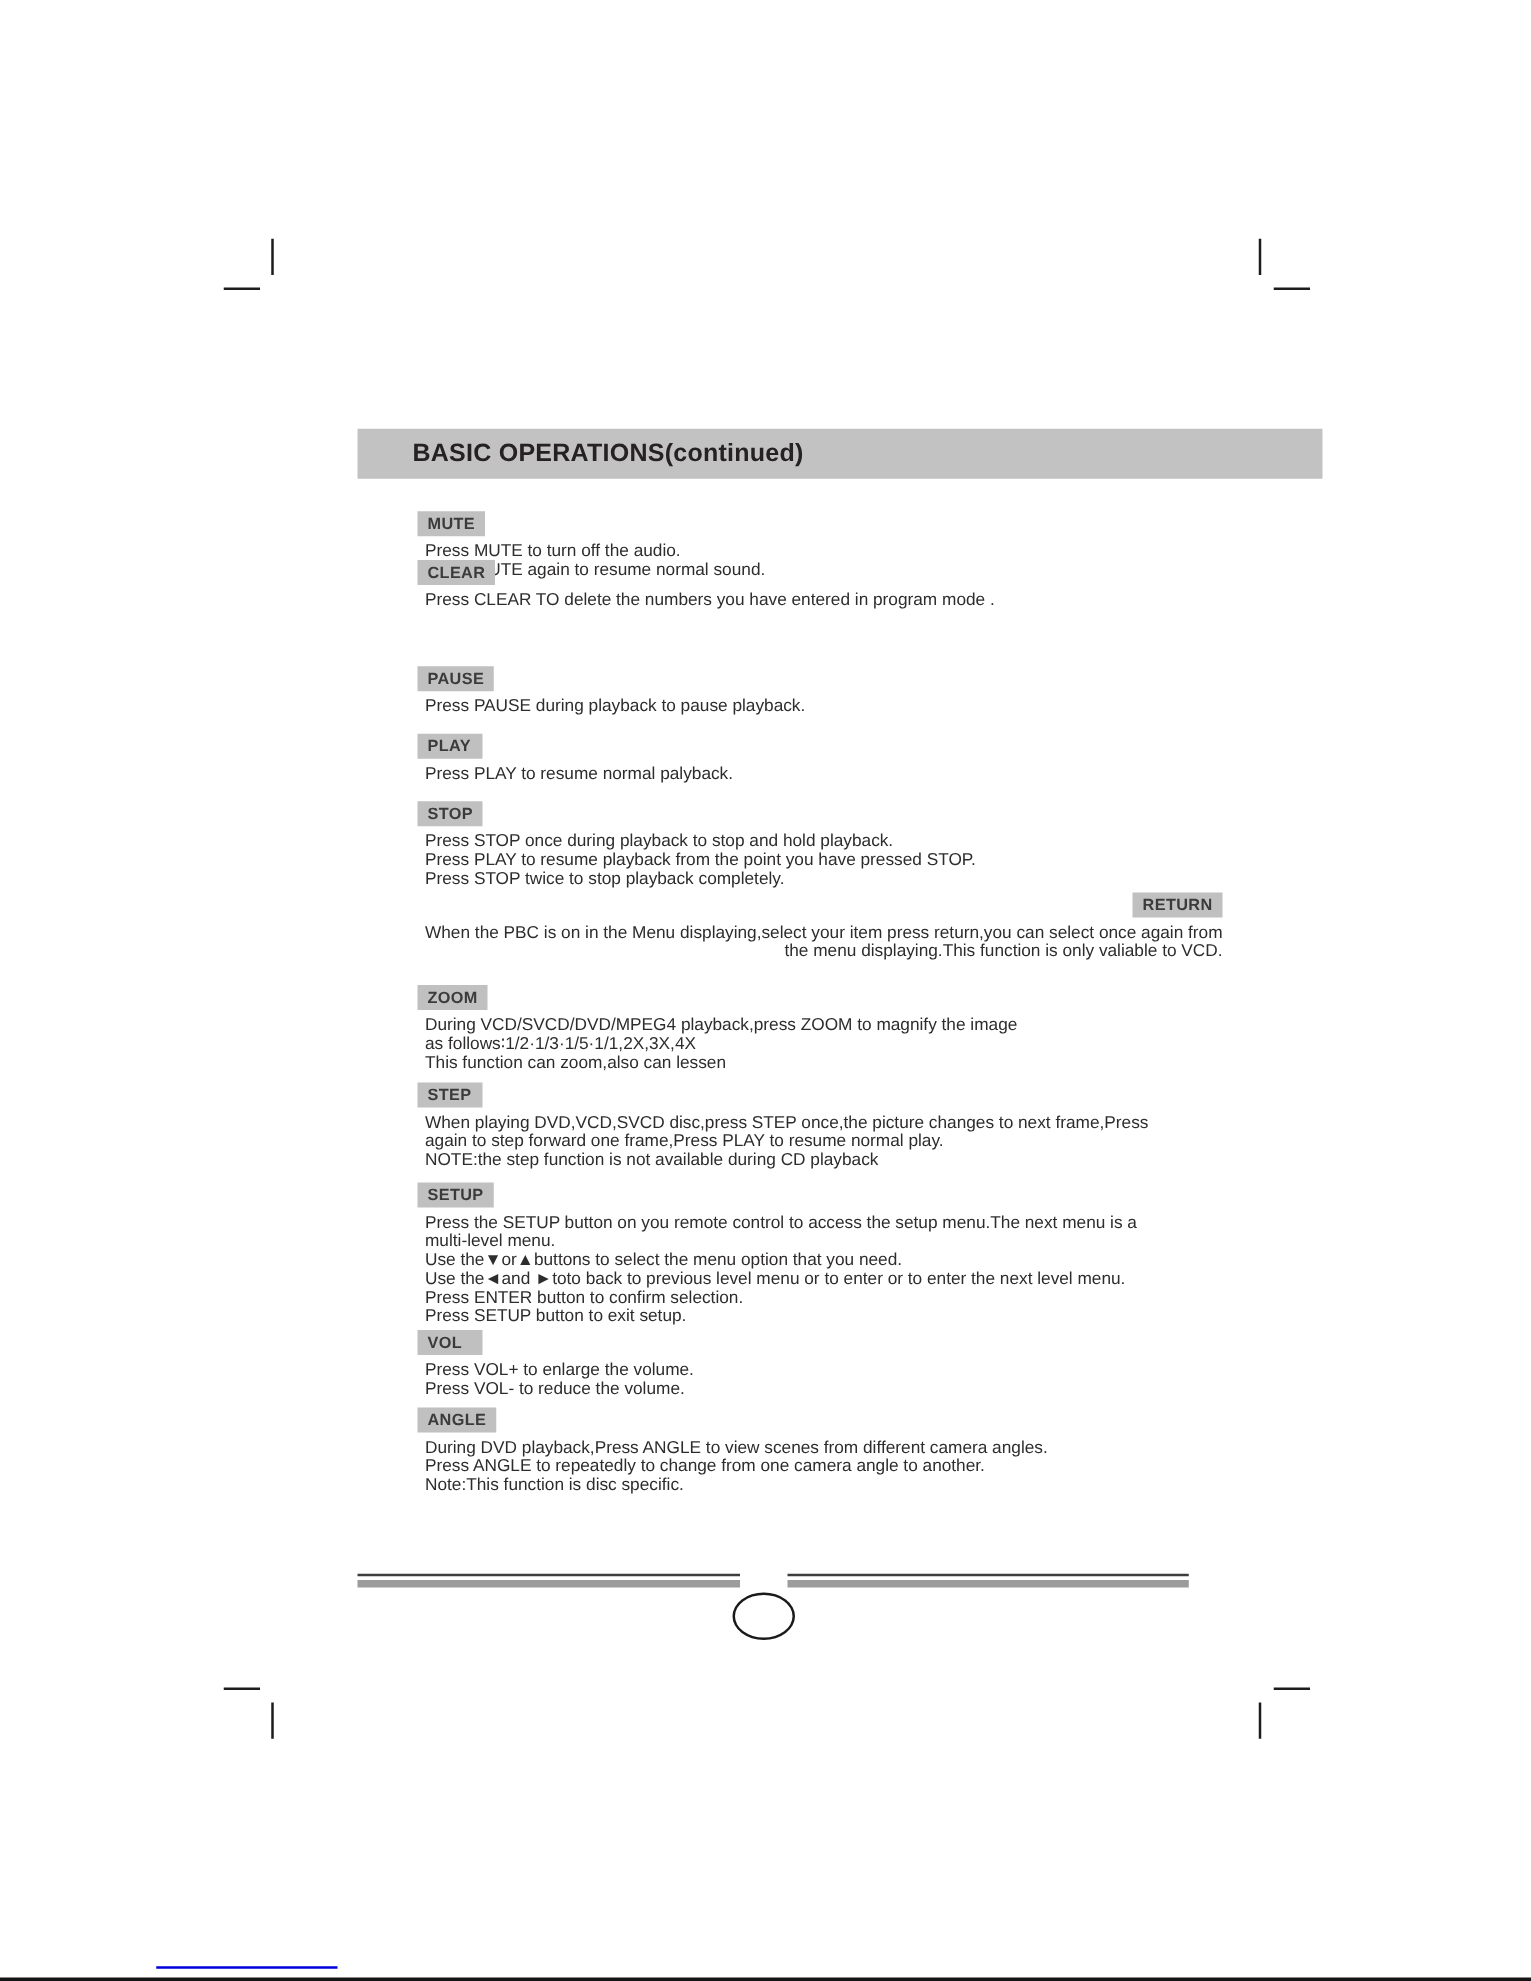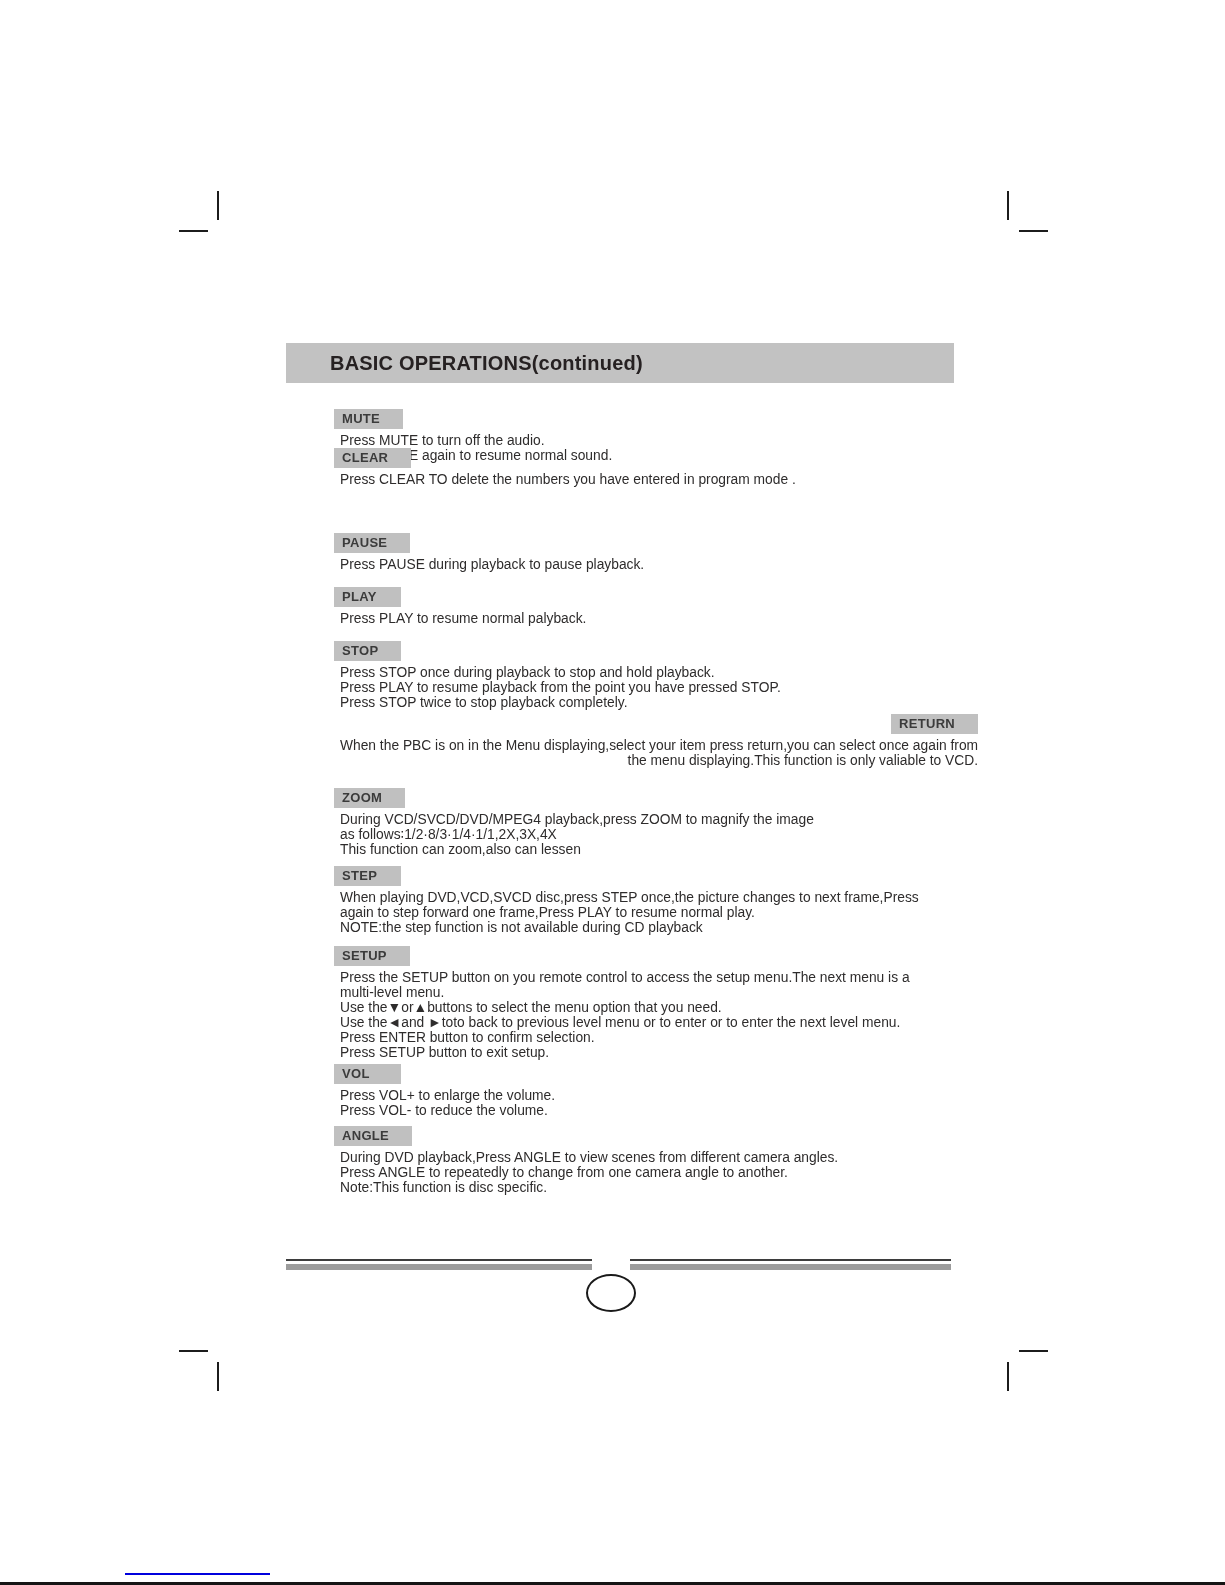--- a/index.html
+++ b/index.html
@@ -20,41 +20,41 @@
   .cm-tr-v{left:1007px;top:191px;}
   .cm-tr-h{left:1019px;top:230px;}
   .cm-bl-h{left:179px;top:1350px;}
   .cm-bl-v{left:217px;top:1362px;}
   .cm-br-h{left:1019px;top:1350px;}
   .cm-br-v{left:1007px;top:1362px;}
   
   #header-bar{
     position:absolute;
     left:286px;top:343px;
-    width:668px;height:40px;
+    width:772px;height:40px;
     background:#c2c2c2;
   }
   #header-bar .title{
     padding-left:44px;
     line-height:41px;
     font-size:20px;
     font-weight:bold;
     color:#262122;
     letter-spacing:0.2px;
     white-space:nowrap;
   }
   
   .section{position:absolute;left:334px;}
   .sec-label{
     display:inline-block;
     background:#c0c0c0;
     color:#3b3b3b;
     font-size:13px;
     font-weight:bold;
-    padding:2px 23px 3px 8px;
+    padding:2px 8px 3px 8px;
     min-width:36px;
     letter-spacing:0.3px;
   }
   .sec-body{
     margin-left:6px;
     margin-top:4px;
     font-size:13.8px;
     line-height:15px;
     color:#2e2c2c;
     white-space:nowrap;
@@ -138,21 +138,21 @@
           <div class="sec-line">Press STOP once during playback to stop and hold playback.</div>
           <div class="sec-line">Press PLAY to resume playback from the point you have pressed STOP.</div>
           <div class="sec-line">Press STOP twice to stop playback completely.</div>
         </div></div>
       <div class="section sec-5"><div class="sec-label">RETURN</div><div class="sec-body">
           <div class="sec-line">When the PBC is on in the Menu displaying,select your item press return,you can select once again from</div>
           <div class="sec-line">the menu displaying.This function is only valiable to VCD.</div>
         </div></div>
       <div class="section sec-6"><div class="sec-label">ZOOM</div><div class="sec-body">
           <div class="sec-line">During VCD/SVCD/DVD/MPEG4 playback,press ZOOM to magnify the image</div>
-          <div class="sec-line">as follows∶1/2·8/3·1/4·1/1,2X,3X,4X</div>
+          <div class="sec-line">as follows∶1/2·1/3·1/5·1/1,2X,3X,4X</div>
           <div class="sec-line">This function can zoom,also can lessen</div>
         </div></div>
       <div class="section sec-7"><div class="sec-label">STEP</div><div class="sec-body">
           <div class="sec-line">When playing DVD,VCD,SVCD disc,press STEP once,the picture changes to next frame,Press</div>
           <div class="sec-line">again to step forward one frame,Press PLAY to resume normal play.</div>
           <div class="sec-line">NOTE:the step function is not available during CD playback</div>
         </div></div>
       <div class="section sec-8"><div class="sec-label">SETUP</div><div class="sec-body">
           <div class="sec-line">Press the SETUP button on you remote control to access the setup menu.The next menu is a</div>
           <div class="sec-line">multi-level menu.</div>

